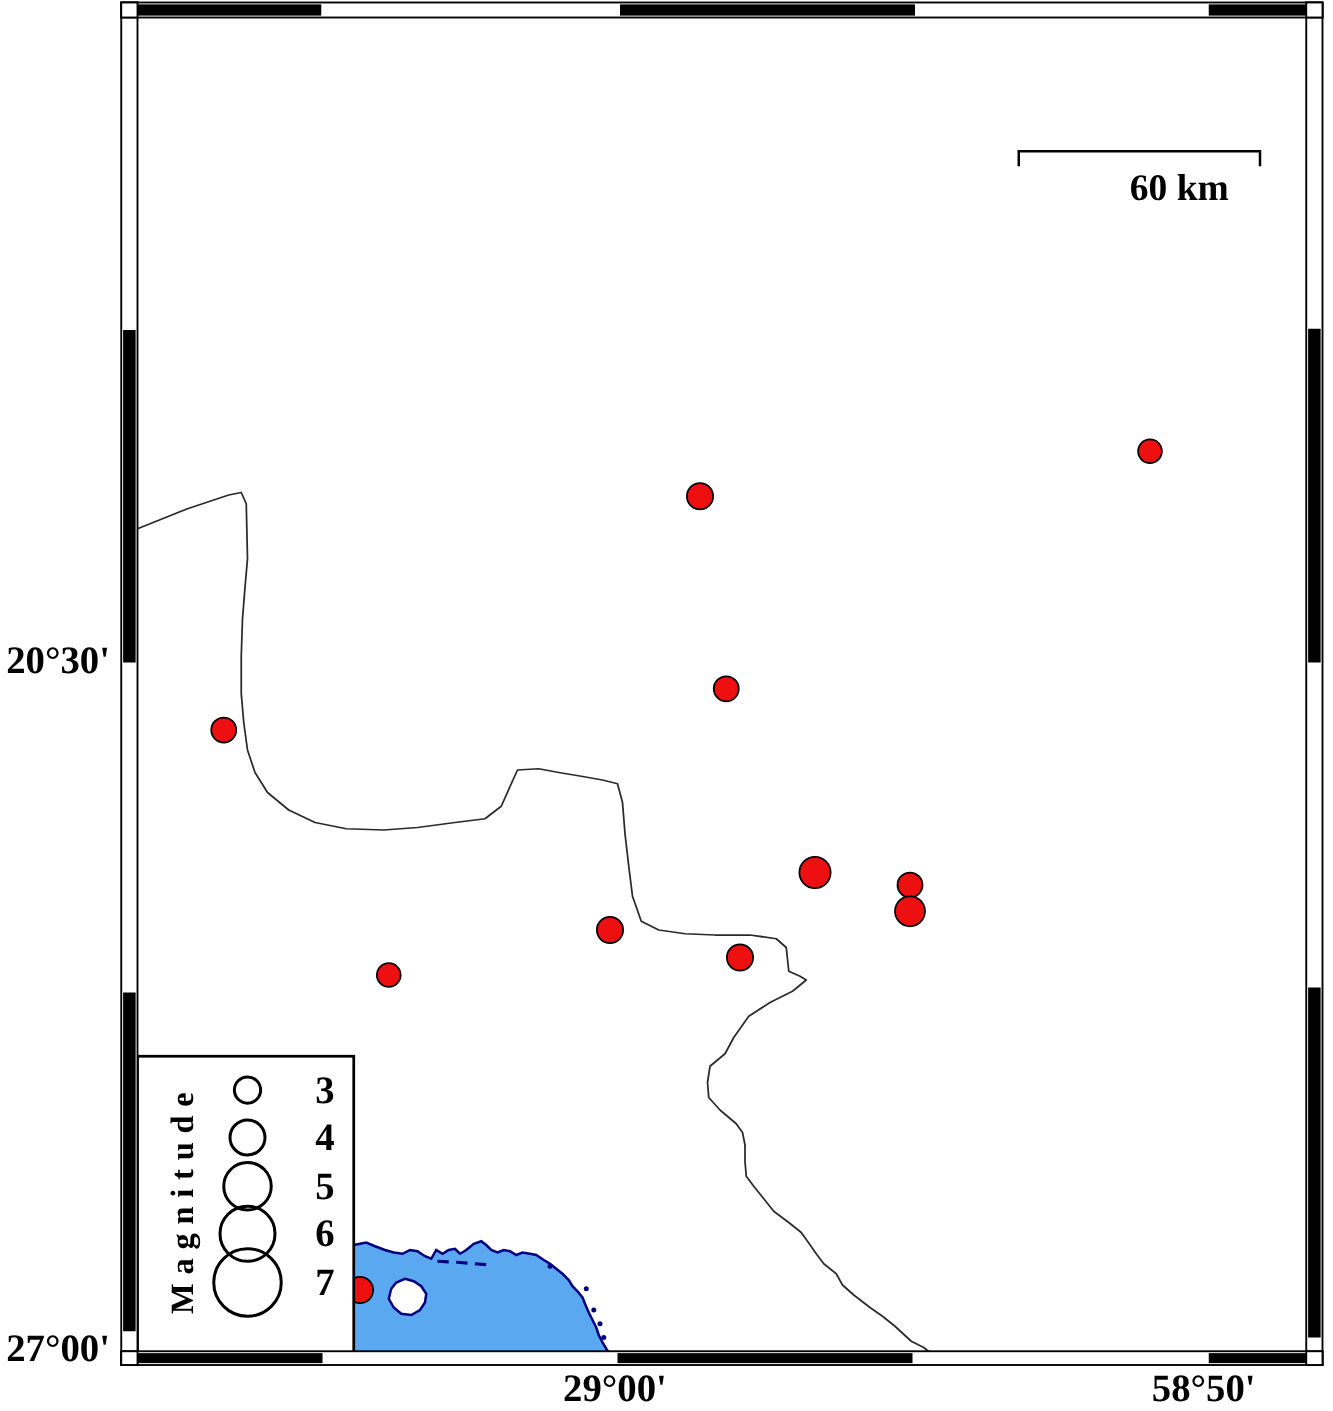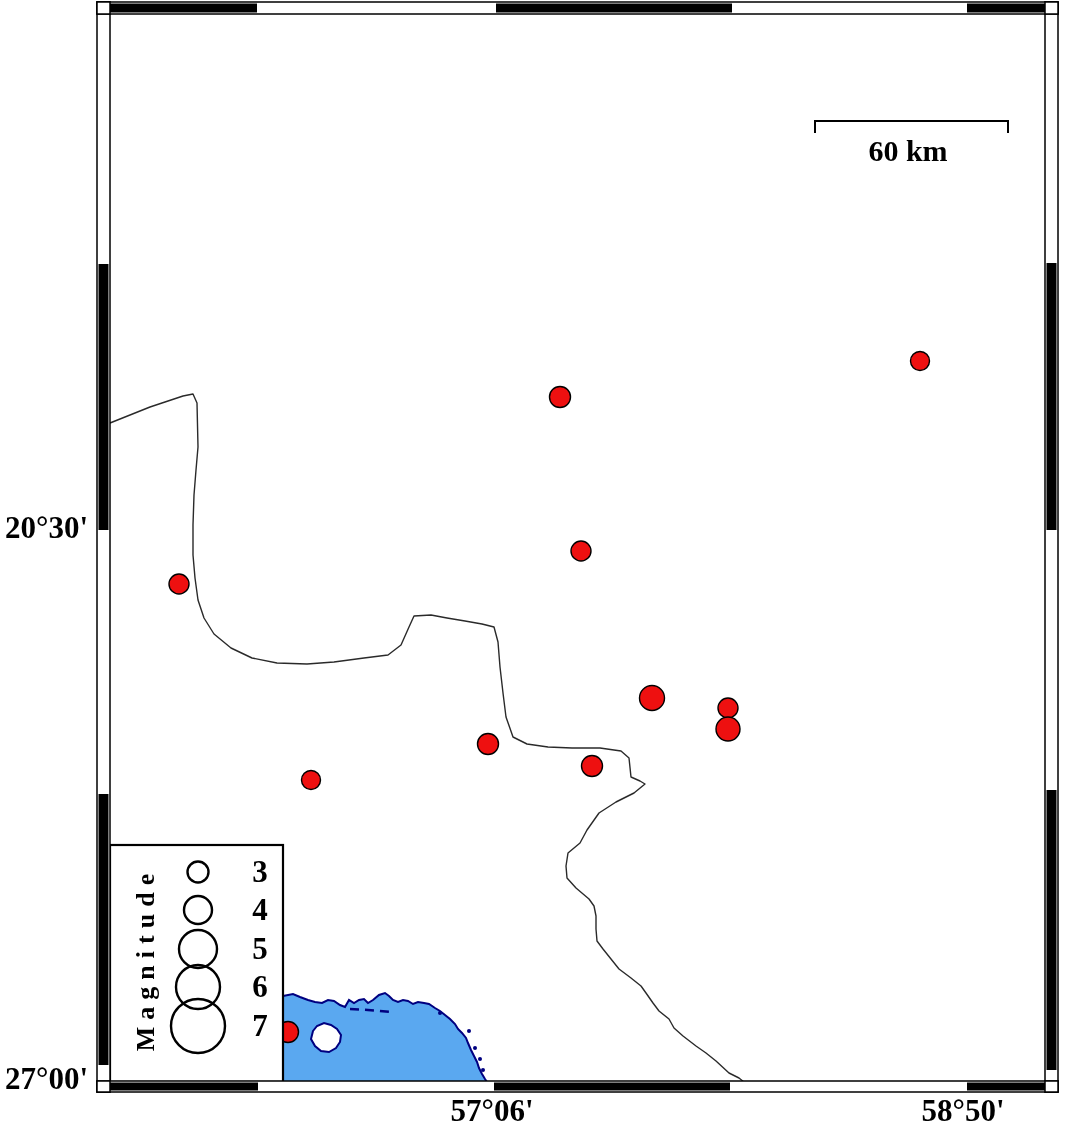--- a/index.html
+++ b/index.html
@@ -8,21 +8,21 @@
     font-family:"Liberation Serif","DejaVu Serif",serif;overflow:hidden;
   }
   .stage svg{position:absolute;left:0;top:0;z-index:1;}
   .lbl{position:absolute;z-index:2;font-weight:bold;color:#000;white-space:nowrap;}
   .lat{left:0;width:88px;text-align:right;font-size:31px;line-height:38px;height:38px;}
   #lat0{top:509px;}
   #lat1{top:1038px;margin-top:22px;}
   .lon{width:160px;text-align:center;font-size:31px;line-height:38px;height:38px;top:1092px;}
   #lon0{left:412px;}
   #lon1{left:883px;}
-  .scale-label{left:833px;top:133px;width:150px;text-align:center;font-size:30px;line-height:36px;}
+  .scale-label{left:833px;top:133px;width:150px;text-align:right;font-size:30px;line-height:36px;}
   .legend-title{
     left:146px;top:959px;font-size:26px;letter-spacing:7px;
     transform:translate(-50%,-50%) rotate(-90deg);
   }
   .legend-num{width:40px;text-align:center;font-size:31px;height:40px;line-height:40px;left:240px;}
 </style>
 </head>
 <body>
 
 <div class="stage">
@@ -70,21 +70,21 @@
       <rect x="1046.5" y="263" width="10" height="267" fill="#000000"></rect>
       <rect x="1046.5" y="790" width="10" height="280" fill="#000000"></rect>
       <rect fill="#ffffff" stroke="#000" stroke-width="1.5" x="97" y="2" width="13" height="12"></rect>
       <rect fill="#ffffff" stroke="#000" stroke-width="1.5" x="1045" y="2" width="13" height="12"></rect>
       <rect fill="#ffffff" stroke="#000" stroke-width="1.5" x="97" y="1081" width="13" height="11"></rect>
       <rect fill="#ffffff" stroke="#000" stroke-width="1.5" x="1045" y="1081" width="13" height="11"></rect>
     </svg>
 
   <div class="lbl lat" id="lat0">20°30'</div>
   <div class="lbl lat" id="lat1">27°00'</div>
-  <div class="lbl lon" id="lon0">57°06'</div>
+  <div class="lbl lon" id="lon0">29°00'</div>
   <div class="lbl lon" id="lon1">58°50'</div>
 
   <div class="lbl scale-label">60 km</div>
 
   <div class="lbl legend-title">Magnitude</div>
 
 <div class="lbl legend-num" style="top: 852px;">3</div>
     <div class="lbl legend-num" style="top: 890px;">4</div>
     <div class="lbl legend-num" style="top: 929px;">5</div>
     <div class="lbl legend-num" style="top: 967px;">6</div>

